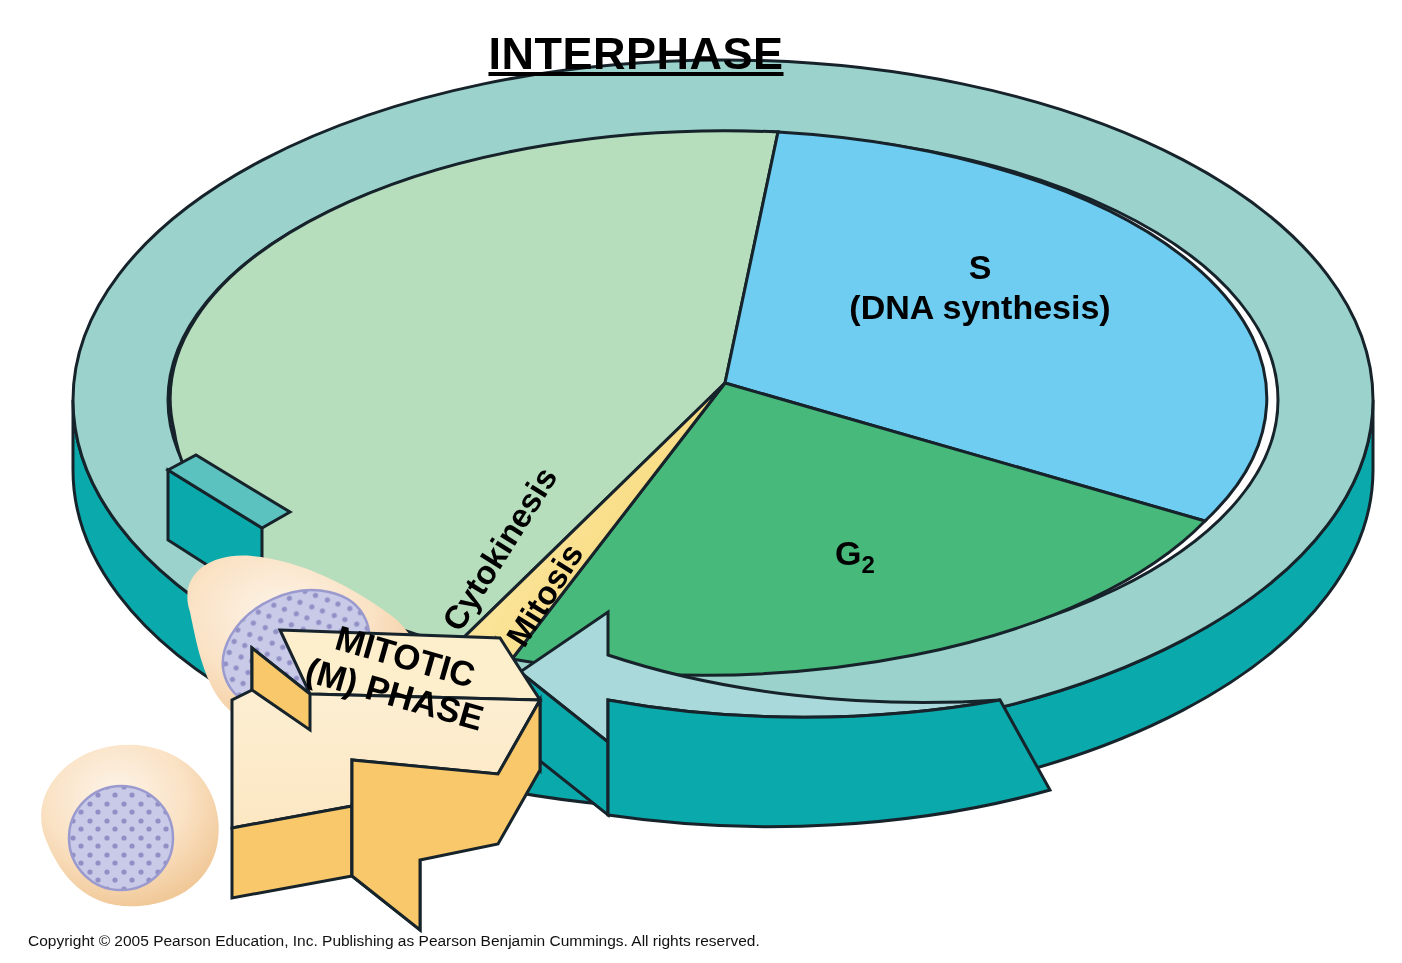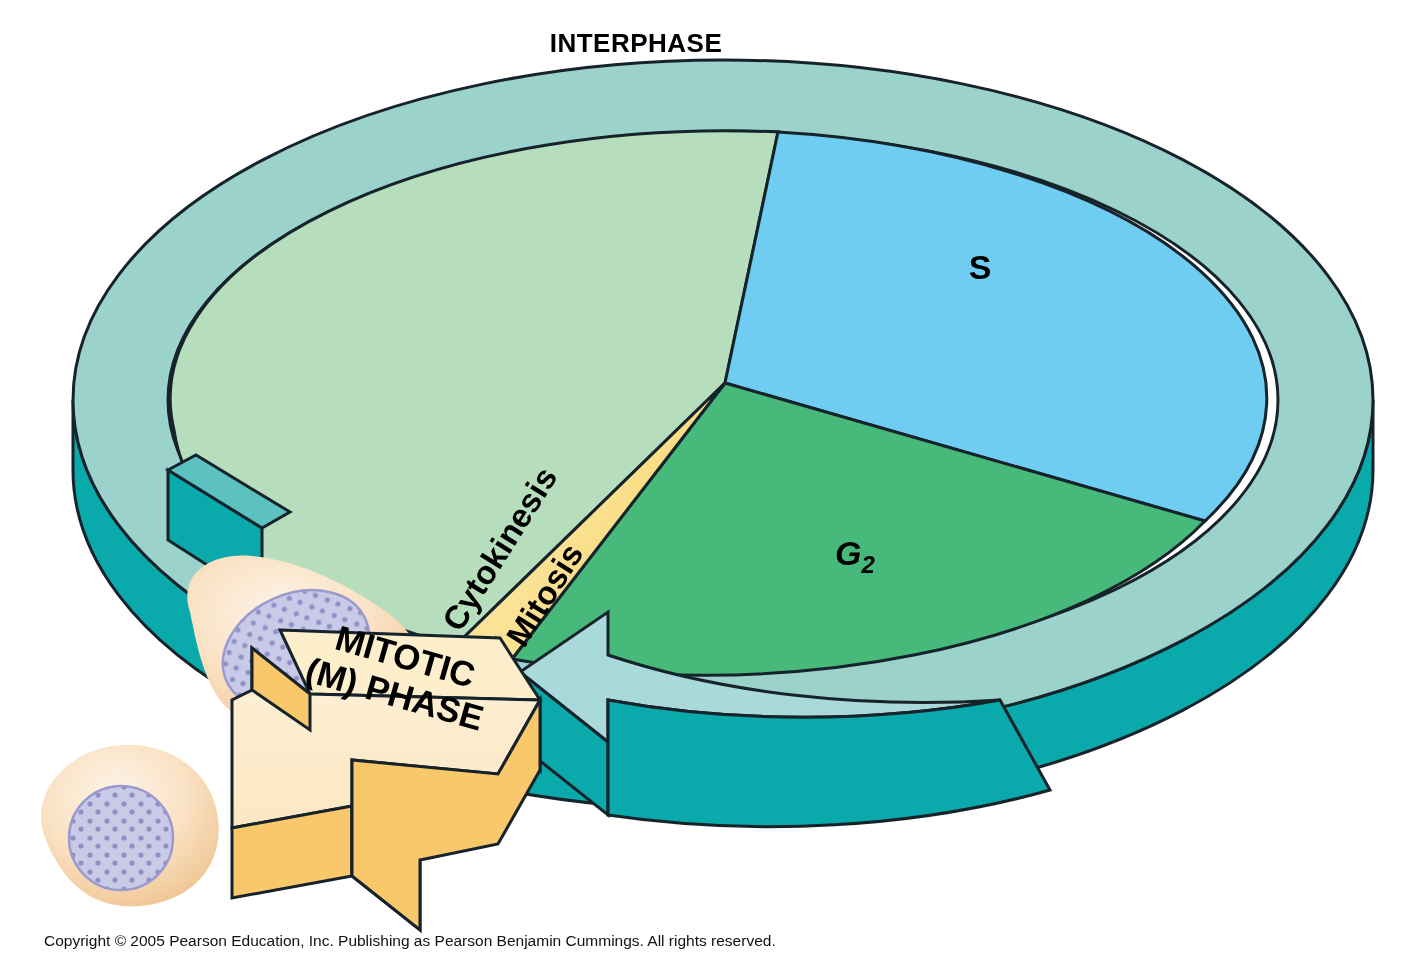--- a/index.html
+++ b/index.html
@@ -1,33 +1,33 @@
 <!DOCTYPE html>
 <html><head>
 <meta charset="utf-8">
 <style>
   html,body{margin:0;padding:0;background:#ffffff;}
   body{width:1402px;height:963px;overflow:hidden;font-family:"Liberation Sans",sans-serif;}
   #stage{position:relative;width:1402px;height:963px;background:#fff;}
   #diagram{position:absolute;left:0;top:0;width:1402px;height:963px;}
   .lbl{position:absolute;color:#000;font-weight:bold;white-space:nowrap;
        text-align:center;pointer-events:none;font-family:"Liberation Sans",sans-serif;}
-  #interphase-label{left:0;top:28px;width:1272px;font-size:26px;letter-spacing:.5px;}
+  #interphase-label{left:0;top:28px;width:1272px;font-size:45px;letter-spacing:.5px;text-decoration:underline;}
   #s-label{left:800px;top:247px;width:360px;font-size:34px;line-height:1.18;}
   #g1-label{left:420px;top:268px;width:150px;font-size:34px;}
-  #g2-label{left:780px;top:534px;width:150px;font-size:34px;font-style:italic;}
+  #g2-label{left:780px;top:534px;width:150px;font-size:34px;}
   .sub{font-size:24px;vertical-align:sub;}
   #cytokinesis-label{left:370px;top:530px;width:260px;font-size:33px;
      transform:rotate(-58deg);transform-origin:50% 50%;}
   #mitosis-label{left:430px;top:576px;width:230px;font-size:33px;
      transform:rotate(-58deg);transform-origin:50% 50%;}
   #mphase-label{left:275px;top:636px;width:250px;font-size:35px;line-height:1.12;
      transform:rotate(16deg);transform-origin:50% 50%;}
   #copyright{position:absolute;left:28px;top:932px;font-size:15.5px;color:#111;
-     font-weight:normal;font-family:"Liberation Sans",sans-serif;white-space:nowrap;margin-left:16px;}
+     font-weight:normal;font-family:"Liberation Sans",sans-serif;white-space:nowrap;}
 </style>
 </head>
 <body>
 
 <div id="stage">
 
   <svg id="diagram" viewBox="0 0 1402 963">
     <defs>
       <radialGradient id="cellgrad" cx="40%" cy="34%" r="72%">
         <stop offset="0%" stop-color="#fdf4e9"></stop>
@@ -155,20 +155,21 @@
     </g>
   </svg>
 
   <div class="lbl" id="interphase-label">INTERPHASE</div>
 
 
   <div class="lbl" id="g2-label"><span>G</span><span class="sub">2</span></div>
 
   <div class="lbl" id="s-label">
     <div>S</div>
+    <div>(DNA synthesis)</div>
   </div>
 
   <div class="lbl" id="cytokinesis-label">Cytokinesis</div>
 
   <div class="lbl" id="mitosis-label">Mitosis</div>
 
   <div class="lbl" id="mphase-label">
     <div>MITOTIC</div>
     <div>(M) PHASE</div>
   </div>

